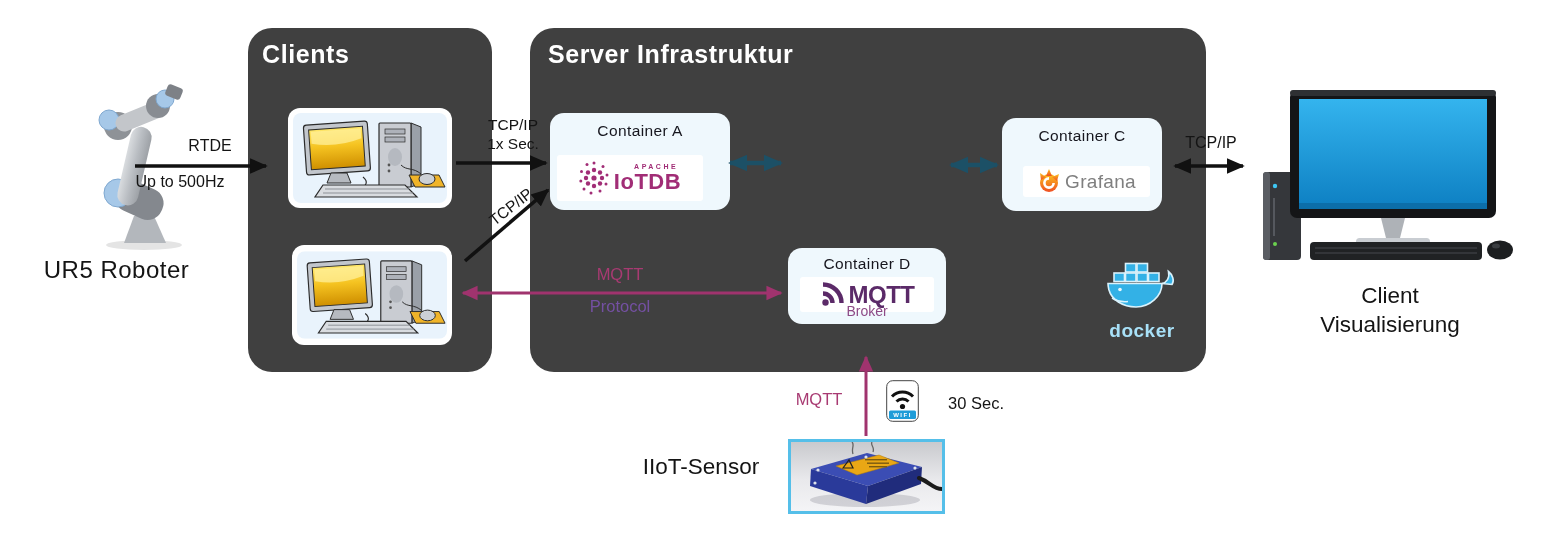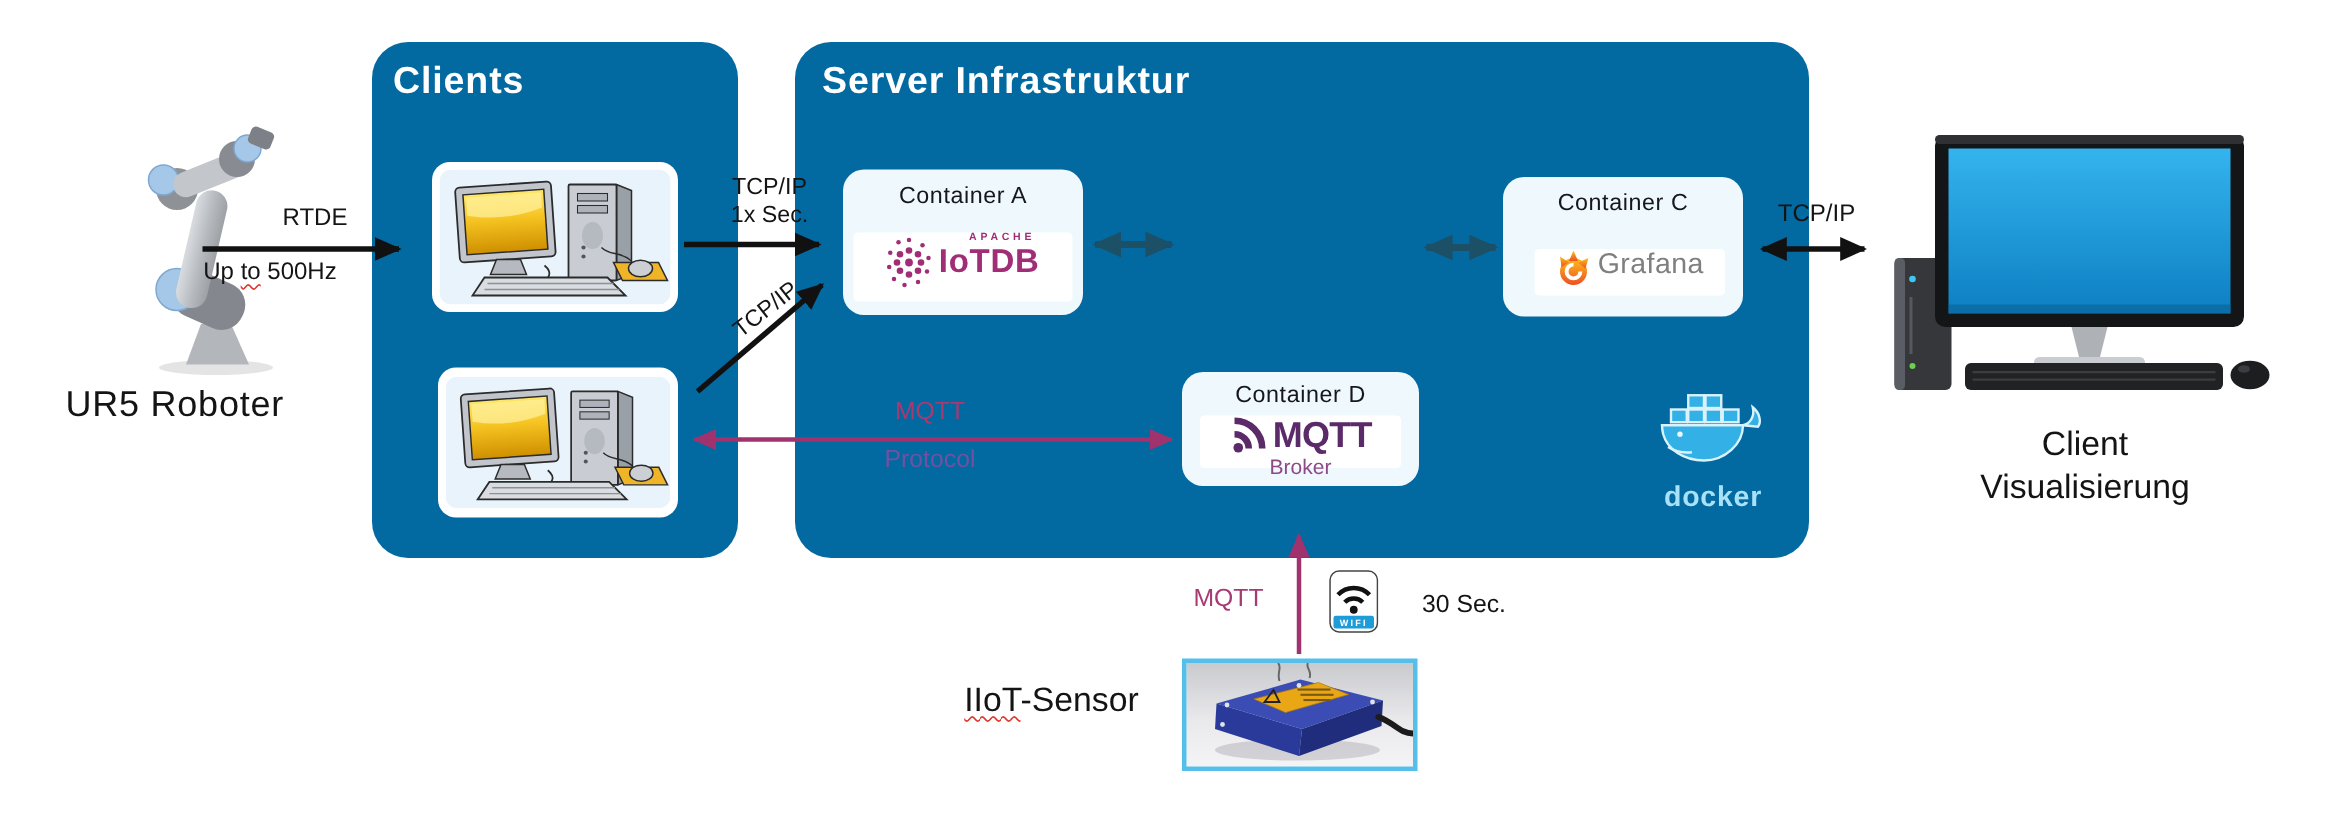--- a/index.html
+++ b/index.html
@@ -1,51 +1,51 @@
 <!DOCTYPE html>
 <html><head>
 <meta charset="utf-8">
 <style>
   *{box-sizing:border-box;margin:0;padding:0}
   html,body{background:#fff}
   body{font-family:"Liberation Sans",sans-serif;color:#141414}
   #canvas{position:relative;width:1563px;height:542px;background:#ffffff;overflow:hidden}
 
-  .bluebox{position:absolute;background:#0369a1;border-radius:24px}
+  .bluebox{position:absolute;background:#404040;border-radius:24px}
   .box-title{position:absolute;color:#fff;font-size:25px;font-weight:600;letter-spacing:.6px}
 
   .pc-card{position:absolute;background:#ffffff;border-radius:12px}
   .pc-card svg{position:absolute;inset:5px;width:calc(100% - 10px);height:calc(100% - 10px)}
 
   .panel{position:absolute;background:#eff8fd;border-radius:14px}
   .ctitle{position:absolute;top:9px;left:0;right:0;text-align:center;font-size:15.5px;color:#16161e;letter-spacing:.4px}
 
   .lbl{position:absolute;text-align:center;color:#141414}
   .lbl .ln{display:block}
-  .wavy{text-decoration:underline;text-decoration-style:wavy;text-decoration-color:#e0352b;text-decoration-thickness:1px;text-underline-offset:3px}
+  .wavy{text-decoration-style:wavy;text-decoration-color:#e0352b;text-decoration-thickness:1px;text-underline-offset:3px}
 
   .lbl-ur5{left:24px;top:256px;width:185px;font-size:24px;letter-spacing:.5px}
   .lbl-rtde{left:168px;top:137px;width:84px;font-size:16px}
   .lbl-500{left:106px;top:173px;width:148px;font-size:16px}
   .lbl-tcp1x{left:464px;top:115px;width:98px;font-size:15.5px;line-height:19px}
   .lbl-tcpdiag{left:468px;top:198px;width:86px;font-size:15.5px;transform:rotate(-38deg)}
   .lbl-tcpright{left:1166px;top:134px;width:90px;font-size:16px}
   .lbl-mqttp1{left:568px;top:265px;width:104px;font-size:16.5px;color:#a83a72}
   .lbl-mqttp2{left:564px;top:297px;width:112px;font-size:16.5px;color:#7450a2}
   .lbl-mqttb{left:786px;top:390px;width:66px;font-size:16.5px;color:#a83a72}
   .lbl-20sec{left:936px;top:394px;width:80px;font-size:16.5px}
   .lbl-sensor{left:609px;top:454px;width:184px;font-size:22.5px}
   .lbl-clientvis{left:1298px;top:281px;width:184px;font-size:22.5px;line-height:29px}
 
   .converter-btn{position:absolute;left:13px;top:43px;width:128px;height:36px;
     border:2px solid #414141;background:linear-gradient(180deg,#fdfdfd,#d3d3d3);
     box-shadow:inset 2px 2px 0 #ffffff,inset -3px -3px 3px #a5a5a5;
     display:flex;align-items:center;justify-content:center;font-size:15.5px;color:#1a1a1a}
 
-  .logo-strip{position:absolute;background:#fff;border-radius:3px;display:flex;justify-content:center}
+  .logo-strip{position:absolute;background:#fff;border-radius:3px;display:flex;align-items:center;justify-content:center}
   .iotdb-strip{left:7px;top:42px;width:146px;height:46px;gap:5px}
   .iotdb-txtcol{display:flex;flex-direction:column;line-height:1}
   .apache{font-size:7px;font-weight:700;letter-spacing:2.5px;color:#a12d76;text-align:right;padding-right:3px;margin-bottom:1px}
   .iotdb{font-size:22px;font-weight:700;color:#a12d76;letter-spacing:.5px}
   .grafana-strip{left:21px;top:48px;width:127px;height:31px;gap:4px}
   .grafana-txt{font-size:19px;color:#7f7f7f;letter-spacing:.3px}
   .mqtt-strip{left:12px;top:29px;width:134px;height:35px;gap:3px}
   .mqtt-txt{font-size:24px;font-weight:800;color:#5b2a68;letter-spacing:-.5px}
   .broker{position:absolute;left:0;right:0;bottom:5px;text-align:center;font-size:14px;color:#8d4a86}
 
@@ -152,21 +152,21 @@
     <div class="pc-card" style="left:44px;top:217px;width:160px;height:100px">
       <svg viewBox="0 0 154 90">
           <use href="#pc-old"></use>
         </svg>
     </div>
   </div>
 
   <div class="bluebox" style="left:530px;top:28px;width:676px;height:344px">
     <div class="box-title" style="left:18px;top:12px">Server Infrastruktur</div>
 
-    <div class="panel" style="left:32px;top:85px;width:160px;height:97px">
+    <div class="panel" style="left:20px;top:85px;width:180px;height:97px">
       <div class="ctitle">Container A</div>
       <div class="logo-strip iotdb-strip">
         <svg width="30" height="40" viewBox="0 0 30 40">
           <g fill="#a12d76">
             <circle cx="15" cy="20" r="2.6"></circle>
             <circle cx="15" cy="12" r="2.2"></circle>
               <circle cx="21" cy="14.5" r="2.2"></circle>
               <circle cx="23" cy="20" r="2.2"></circle>
             <circle cx="21" cy="25.5" r="2.2"></circle>
               <circle cx="15" cy="28" r="2.2"></circle>

